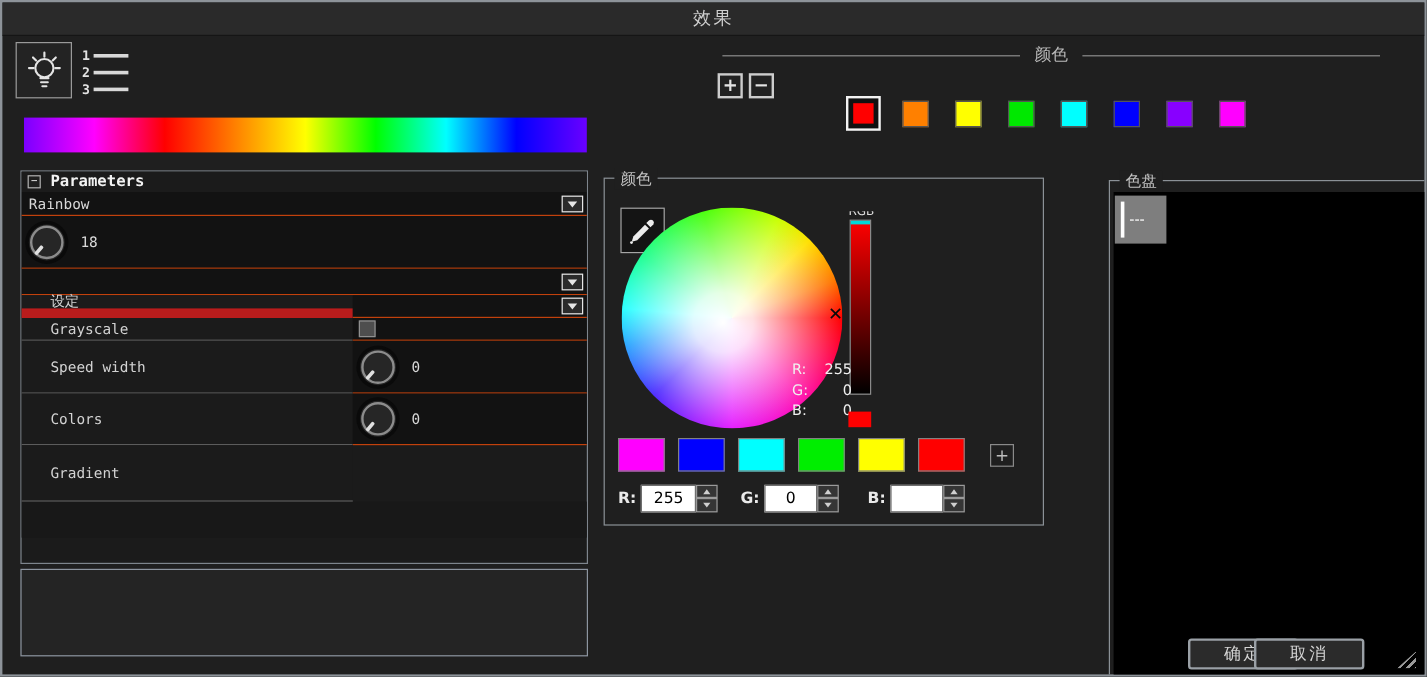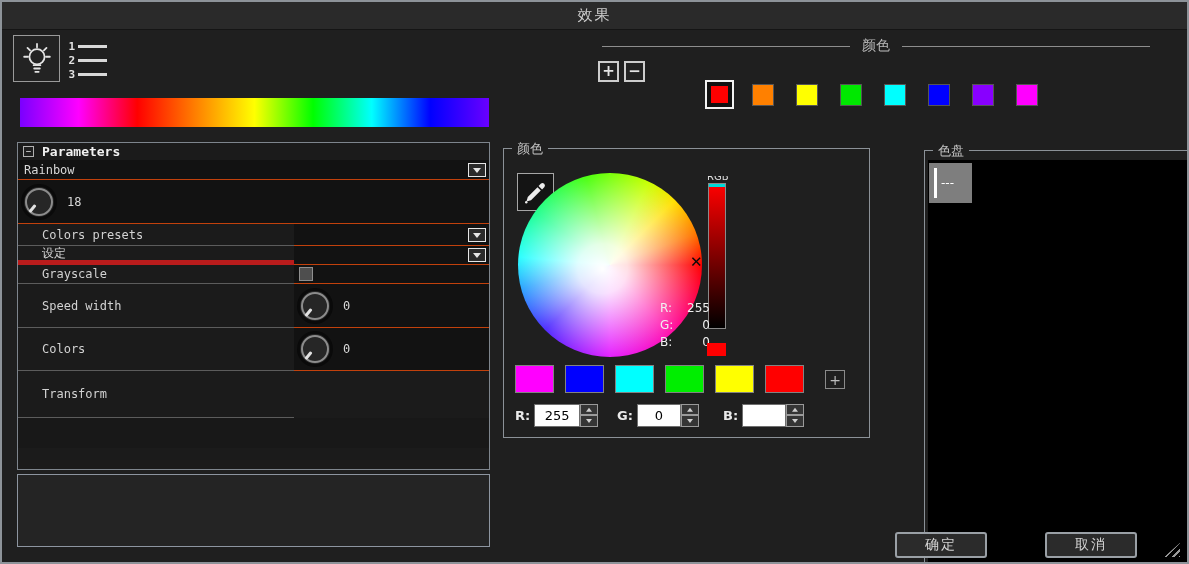--- a/index.html
+++ b/index.html
@@ -38,21 +38,21 @@
     width:11px; height:11px; margin-left:5px; border:1px solid #b2b2b2; background:#1f1f1f;
     font-size:9px; line-height:9px; text-align:center; color:#e8e8e8;
   }
   .phead-label { margin-left:8px; font-weight:bold; font-size:13px; color:#f2f2f2; }
   .prow { display:flex; width:100%; }
   .plabel {
     width:276px; padding-left:24px; font-size:12px; color:#d2d2d2;
     border-bottom:1px solid #5c5c5c; display:flex; align-items:center;
     background:#1b1b1b; position:relative;
   }
-  .plabel.strong { border-bottom:5px solid #b91c1c; }
+  .plabel.strong { border-bottom:8px solid #b91c1c; }
   .pvalue {
     flex:1; background:#121212; border-bottom:1px solid #c2410c;
     position:relative; display:flex; align-items:center; font-size:12px; color:#d8d8d8;
   }
   .pvtext { padding-left:6px; }
   .dd {
     position:absolute; right:3px; top:50%; transform:translateY(-50%);
     width:18px; height:14px; background:#2b2b2b; border:1px solid #e6e6e6;
     display:flex; align-items:center; justify-content:center;
   }
@@ -218,21 +218,20 @@
     </div>
 
     <div class="prow" style="height:44px">
       <div class="pvalue">
         <span class="knob"></span>
         <span class="kval">18</span>
       </div>
     </div>
 
     <div class="prow" style="height:22px">
-      <div class="plabel">Colors presets</div>
       <div class="pvalue">
         <span class="pvtext"></span>
         <span class="dd">
             <span class="dd-icon"></span>
           </span>
       </div>
     </div>
 
     <div class="prow" style="height:19px">
       <div class="plabel strong">设定</div>
@@ -262,21 +261,21 @@
 
     <div class="prow" style="height:43px">
       <div class="plabel">Colors</div>
       <div class="pvalue">
         <span class="knob"></span>
         <span class="kval">0</span>
       </div>
     </div>
 
     <div class="prow" style="height:47px">
-      <div class="plabel">Transform</div>
+      <div class="plabel">Gradient</div>
     </div>
 
     <div class="pfiller"></div>
   </div>
 
   <div class="empty-box"></div>
 
   <div class="sect">
     <span class="line"></span>
     <span class="txt">颜色</span>
@@ -373,17 +372,17 @@
   <div class="groupbox gb-palette">
     <span class="legend">色盘</span>
     <div class="palette-list">
       <div class="palette-item">
         <span class="cursor"></span>
         <span class="lbl">---</span>
       </div>
     </div>
   </div>
 
-  <div class="btn" style="left:893px">确定</div>
+  <div class="btn" style="left:988px">确定</div>
   <div class="btn" style="left:1043px">取消</div>
   <div class="grip"></div>
 
 </div>
 
 </body></html>

